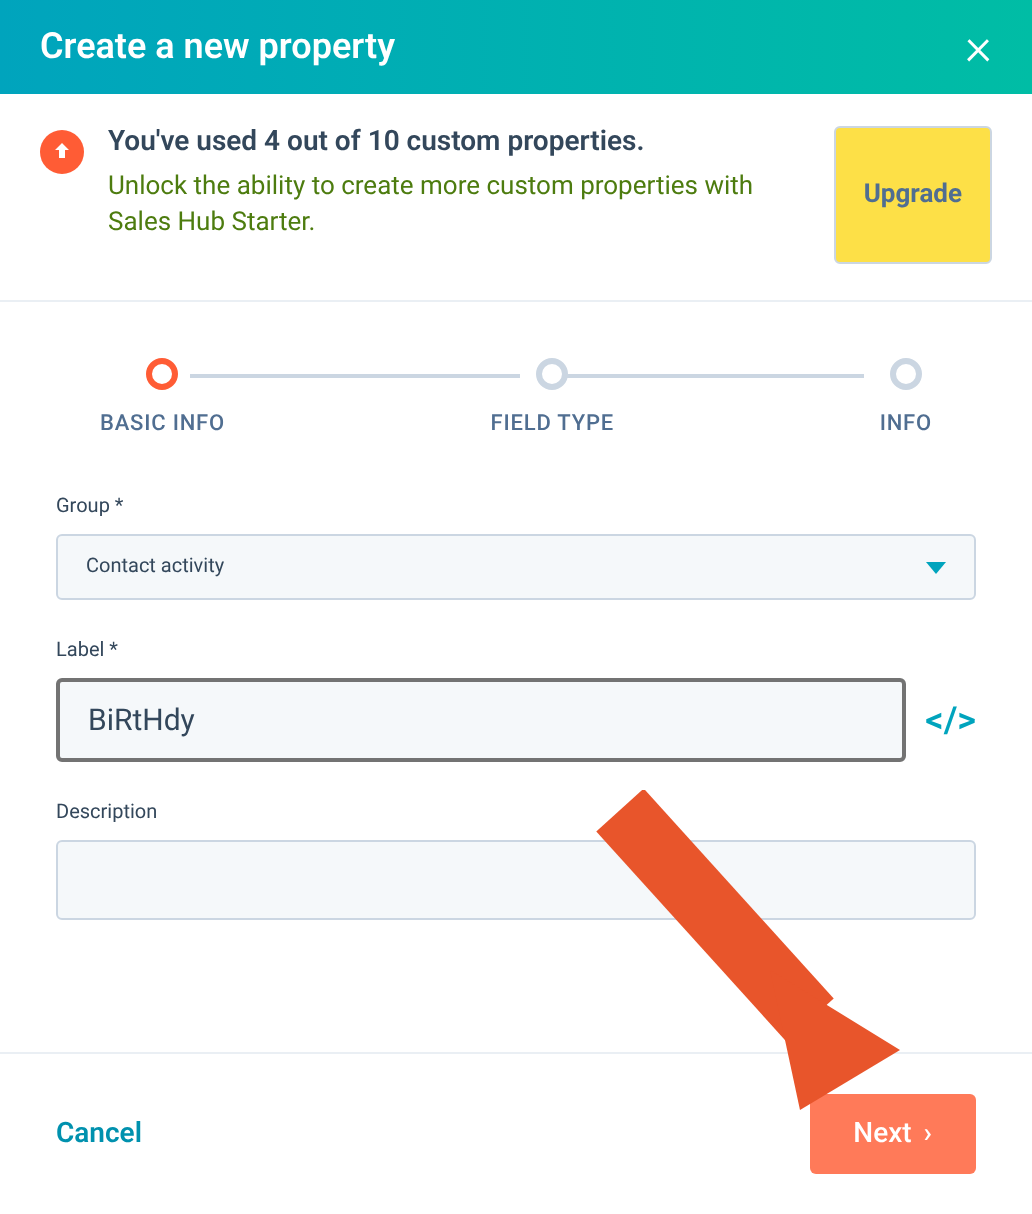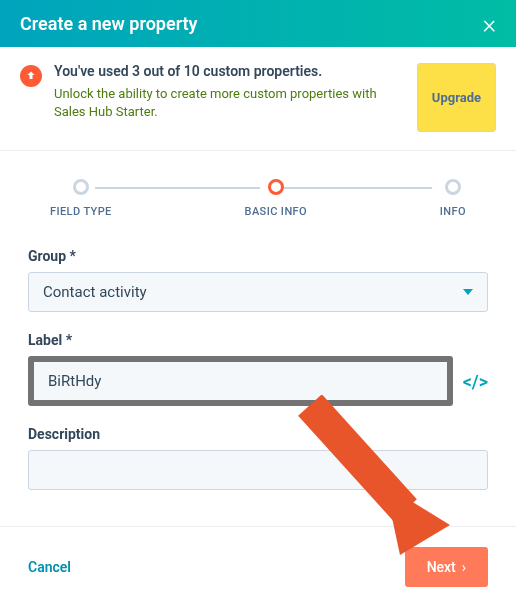--- a/index.html
+++ b/index.html
@@ -17,25 +17,25 @@
   .stepper { display: flex; align-items: center; justify-content: space-between; padding: 28px 50px 20px 50px; position: relative; }
   .step { display: flex; flex-direction: column; align-items: center; gap: 10px; position: relative; z-index: 2; }
   .step-circle { width: 16px; height: 16px; border-radius: 50%; border: 3px solid #cbd6e2; background: #fff; }
   .step.active .step-circle { border-color: #ff5c35; }
   .step-label { font-size: 11px; color: #506e91; letter-spacing: 0.4px; font-weight: 500; }
   .step-line { position: absolute; top: 36px; height: 2px; background: #cbd6e2; z-index: 1; }
   .line1 { left: 95px; width: 165px; }
   .line2 { left: 272px; width: 160px; }
   .form-area { padding: 10px 28px 24px 28px; }
   .form-group { margin-bottom: 20px; }
-  .form-label { font-size: 14px; color: #33475b; font-weight: 700; margin-bottom: 8px; display: block; }
-  .select-input { width: 100%; border: 1px solid #cbd6e2; border-radius: 3px; padding: 10px 14px; font-size: 15px; color: #33475b; background: #f5f8fa; cursor: pointer; display: flex; justify-content: space-between; align-items: center; }
+  .form-label { font-size: 10px; color: #33475b; font-weight: 400; margin-bottom: 8px; display: block; }
+  .select-input { width: 100%; border: 1px solid #cbd6e2; border-radius: 3px; padding: 10px 14px; font-size: 10px; color: #33475b; background: #f5f8fa; cursor: pointer; display: flex; justify-content: space-between; align-items: center; }
   .caret-down { width: 0; height: 0; border-left: 5px solid transparent; border-right: 5px solid transparent; border-top: 6px solid #00a4bd; }
   .label-row { display: flex; align-items: center; gap: 10px; }
-  .text-input { flex: 1; border: 6px solid #737373; border-radius: 3px; padding: 10px 14px; font-size: 15px; color: #33475b; background: #f5f8fa; }
+  .text-input { flex: 1; border: 2px solid #737373; border-radius: 3px; padding: 10px 14px; font-size: 15px; color: #33475b; background: #f5f8fa; }
   .code-icon { color: #00a4bd; font-size: 18px; font-weight: 600; cursor: pointer; }
   .desc-input { width: 100%; border: 1px solid #cbd6e2; border-radius: 3px; padding: 10px 14px; font-size: 15px; color: #33475b; background: #f5f8fa; height: 40px; }
   .footer { border-top: 1px solid #eaeff4; padding: 20px 28px; display: flex; justify-content: space-between; align-items: center; position: absolute; bottom: 0; left: 0; right: 0; background: #fff; gap: 32px; }
   .cancel-link { color: #0091ae; font-size: 14px; font-weight: 600; cursor: pointer; }
   .next-btn { background: #ff7a59; color: #fff; border: none; border-radius: 3px; padding: 12px 22px; font-size: 14px; font-weight: 500; cursor: pointer; display: flex; align-items: center; gap: 6px; }
   .next-btn .chev { font-size: 14px; }
   .arrow-overlay { position: absolute; top: 395px; left: 290px; width: 180px; height: 170px; pointer-events: none; z-index: 10; }
 </style>
 </head>
 <body>
@@ -45,36 +45,36 @@
   <div class="close-x">×</div>
 </div>
 
 <div class="banner">
   <div class="banner-icon">
     <svg viewBox="0 0 24 24">
         <path d="M12 3l7 7h-4v8h-6v-8H5z"></path>
       </svg>
   </div>
   <div class="banner-text">
-    <div class="banner-title">You've used 3 out of 10 custom properties.</div>
+    <div class="banner-title">You've used 4 out of 10 custom properties.</div>
     <div class="banner-sub">Unlock the ability to create more custom properties with Sales Hub Starter.</div>
   </div>
   <button class="upgrade-btn">Upgrade</button>
 </div>
 
 <div class="stepper">
   <div class="step-line line1"></div>
   <div class="step-line line2"></div>
+  <div class="step active">
+    <div class="step-circle"></div>
+    <div class="step-label">BASIC INFO</div>
+  </div>
   <div class="step">
     <div class="step-circle"></div>
     <div class="step-label">FIELD TYPE</div>
-  </div>
-  <div class="step active">
-    <div class="step-circle"></div>
-    <div class="step-label">BASIC INFO</div>
   </div>
   <div class="step">
     <div class="step-circle"></div>
     <div class="step-label">INFO</div>
   </div>
 </div>
 
 <div class="form-area">
   <div class="form-group">
     <label class="form-label">Group *</label>

